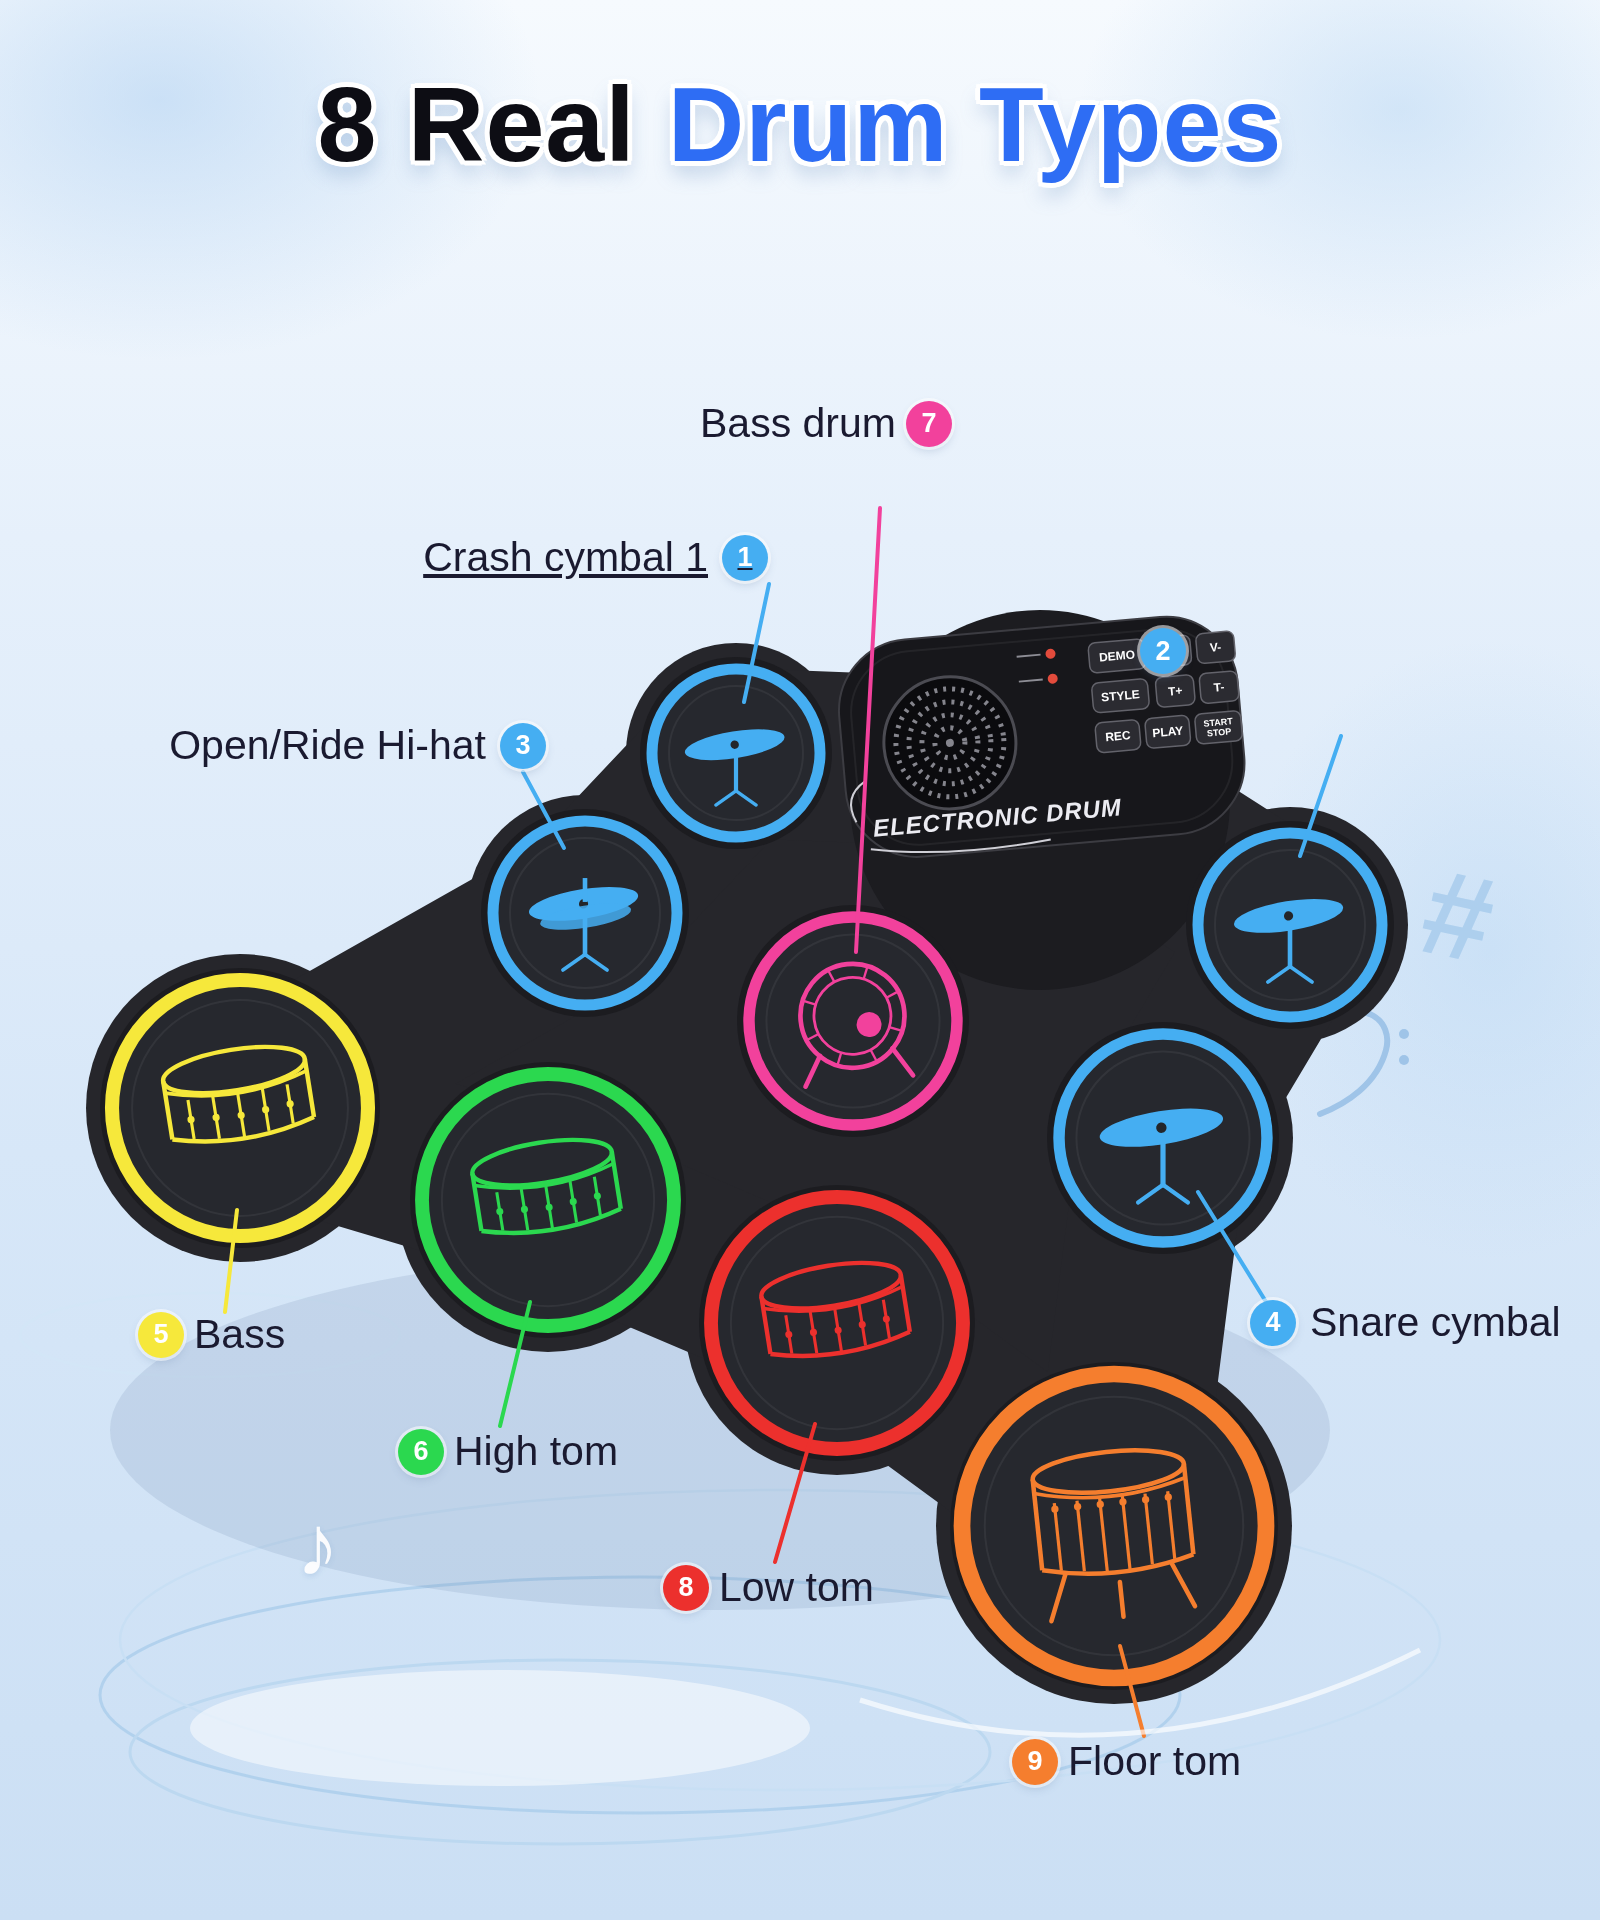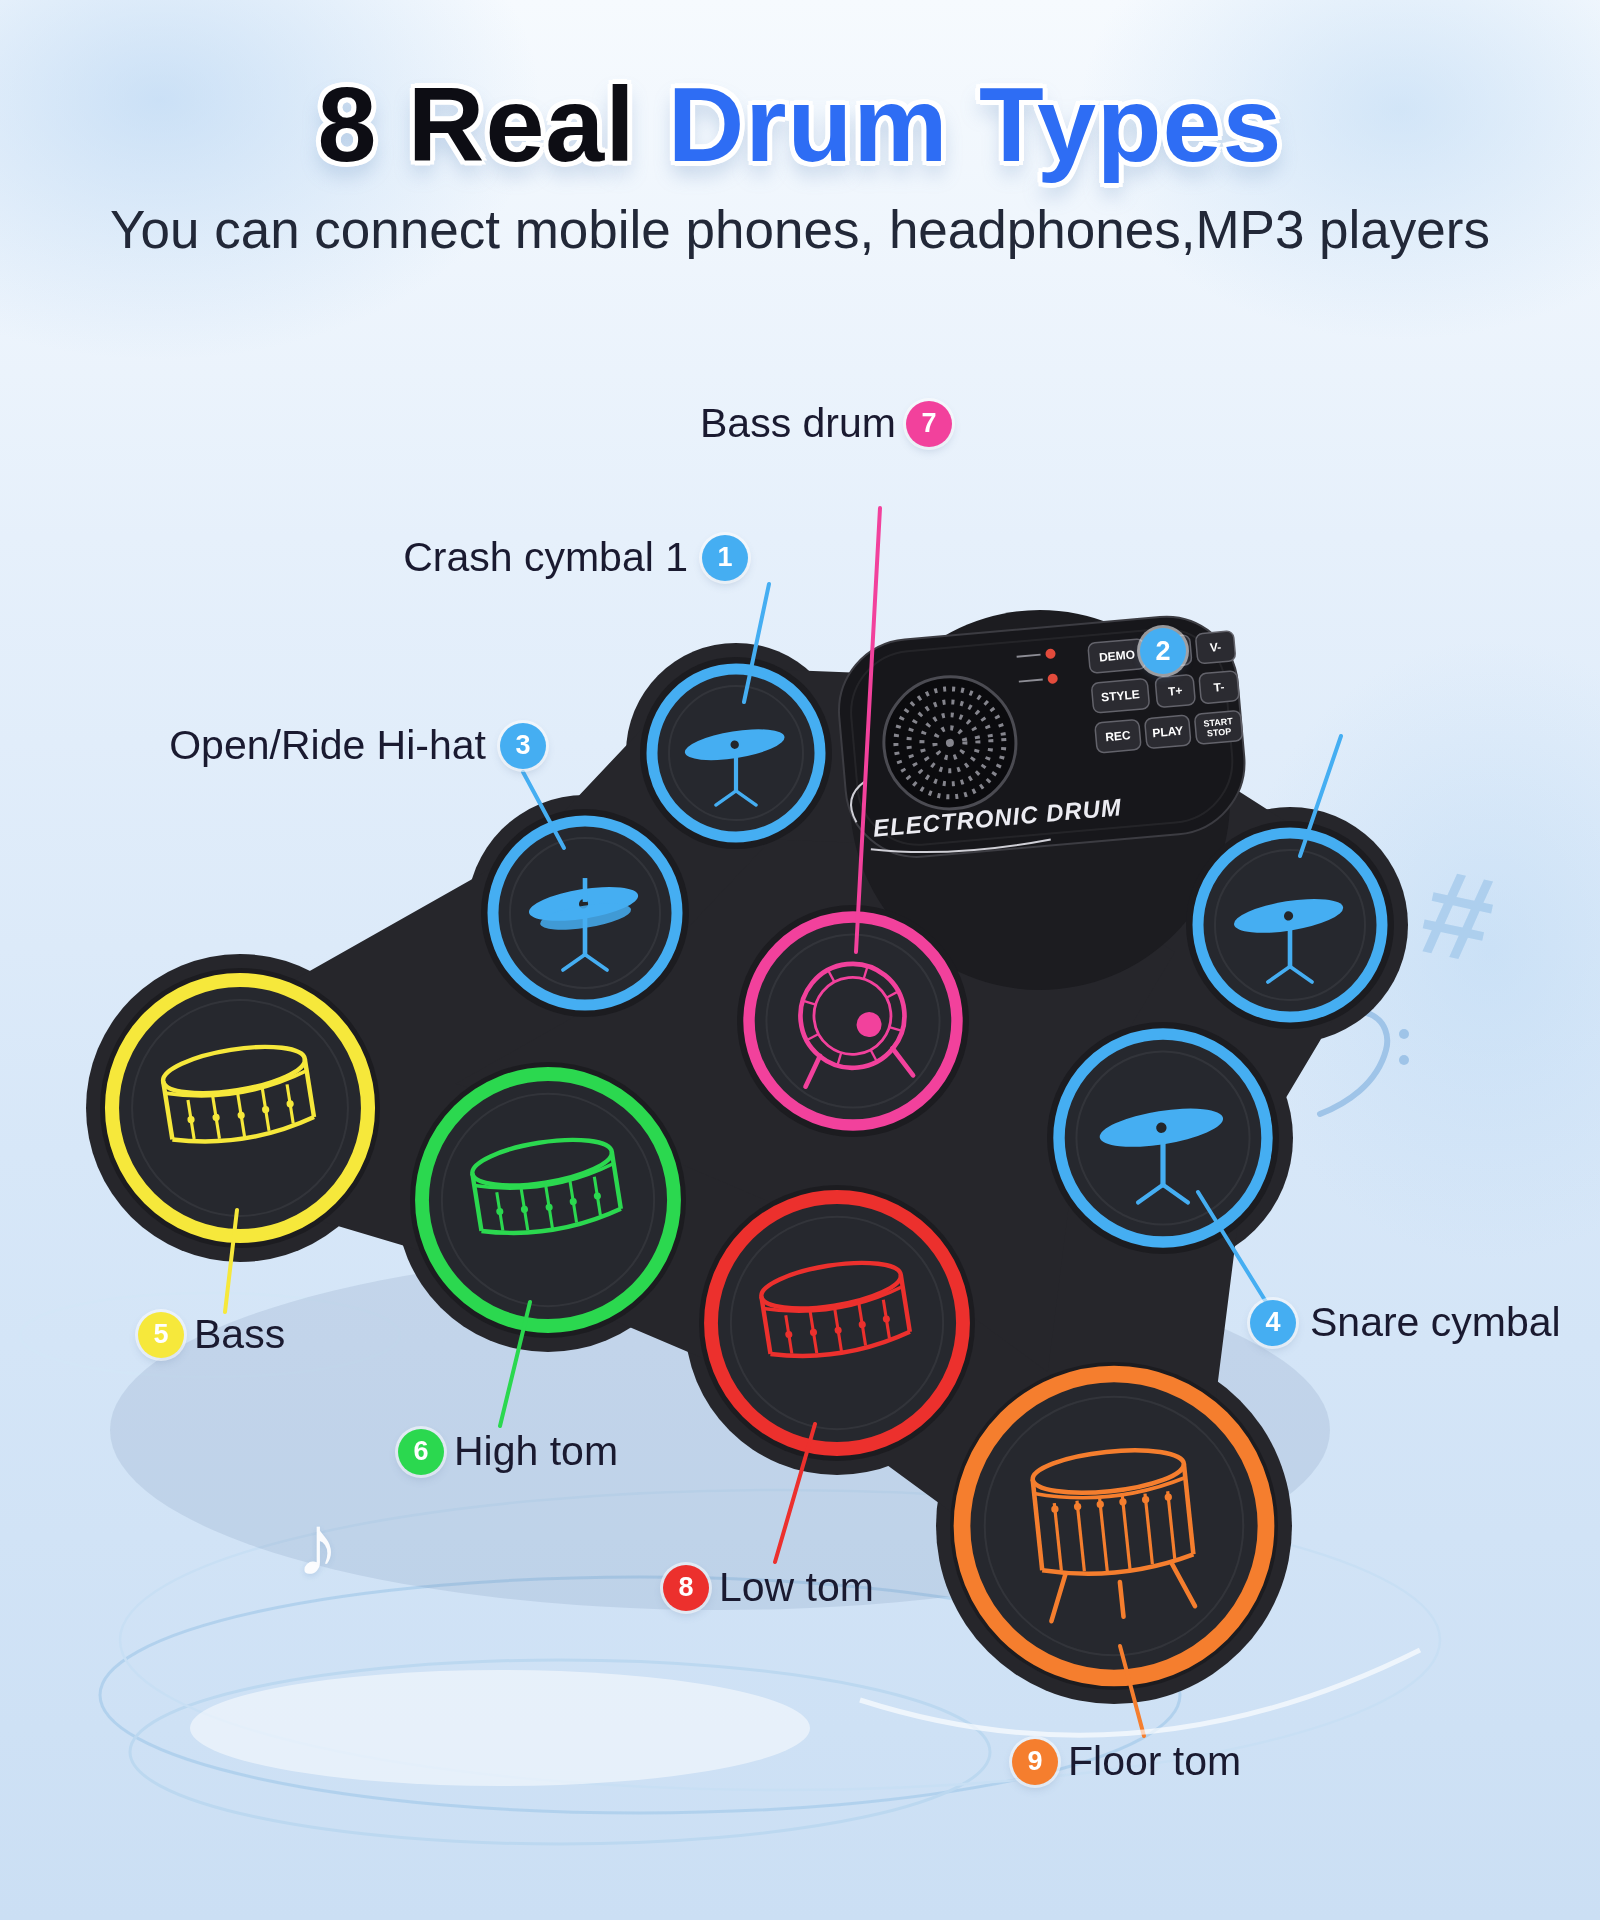--- a/index.html
+++ b/index.html
@@ -24,21 +24,21 @@
     text-shadow:-4px -4px 0 #fff,4px -4px 0 #fff,-4px 4px 0 #fff,4px 4px 0 #fff,-5px 0 0 #fff,5px 0 0 #fff,0 -5px 0 #fff,0 5px 0 #fff,0 12px 20px rgba(100,140,190,.4);}
   .title .t-accent{margin-left:32px;color:#2e6df4;}
   .subtitle{margin-top:14px;font-size:53px;font-weight:500;color:#222838;white-space:nowrap;}
 
   .callout{position:absolute;display:flex;align-items:center;gap:14px;z-index:5;
     font-size:41px;font-weight:500;color:#1a1a30;white-space:nowrap;}
   .callout.col{flex-direction:row;gap:10px;}
   .badge{width:46px;height:46px;border-radius:50%;flex:0 0 auto;display:flex;align-items:center;justify-content:center;
     color:#fff;font-size:27px;font-weight:700;box-shadow:0 0 0 3px rgba(255,255,255,.55),0 4px 8px rgba(90,120,160,.25);}
 
-  .co-1{right:852px;top:534px;}
+  .co-1{right:832px;top:534px;text-decoration:underline;}
   .co-2{left:1140px;top:628px;width:402px;}
   .co-3{right:1054px;top:722px;}
   .co-4{left:1250px;top:1299px;}
   .co-5{left:138px;top:1311px;width:175px;}
   .co-6{left:398px;top:1428px;width:205px;}
   .co-7{left:700px;top:400px;width:360px;}
   .co-8{left:663px;top:1564px;width:225px;}
   .co-9{left:1012px;top:1738px;width:265px;}
 </style>
 </head>
@@ -321,21 +321,20 @@
       <line x1="1144" y1="1736" x2="1120" y2="1646" stroke="#f57e2e" stroke-width="4" stroke-linecap="round"></line>
       <path d="M860,1700 Q1140,1790 1420,1650" fill="none" stroke="rgba(255,255,255,0.65)" stroke-width="5"></path>
     </svg>
 
   <span class="note">♪</span>
 
   <div class="header">
     <div class="title">
       <span class="t-black">8 Real</span><span class="t-accent" style="color: rgb(46, 109, 244);">Drum Types</span>
     </div>
-    <div class="subtitle">You can connect mobile phones, headphones,MP3 players</div>
   </div>
 
   <div class="callout row co-1">
     <span class="co-label">Crash cymbal 1</span>
     <span class="badge" style="background: rgb(69, 174, 242);">1</span>
   </div>
 
   <div class="callout col co-2">
     <span class="badge" style="background: rgb(69, 174, 242);">2</span>
   </div>

